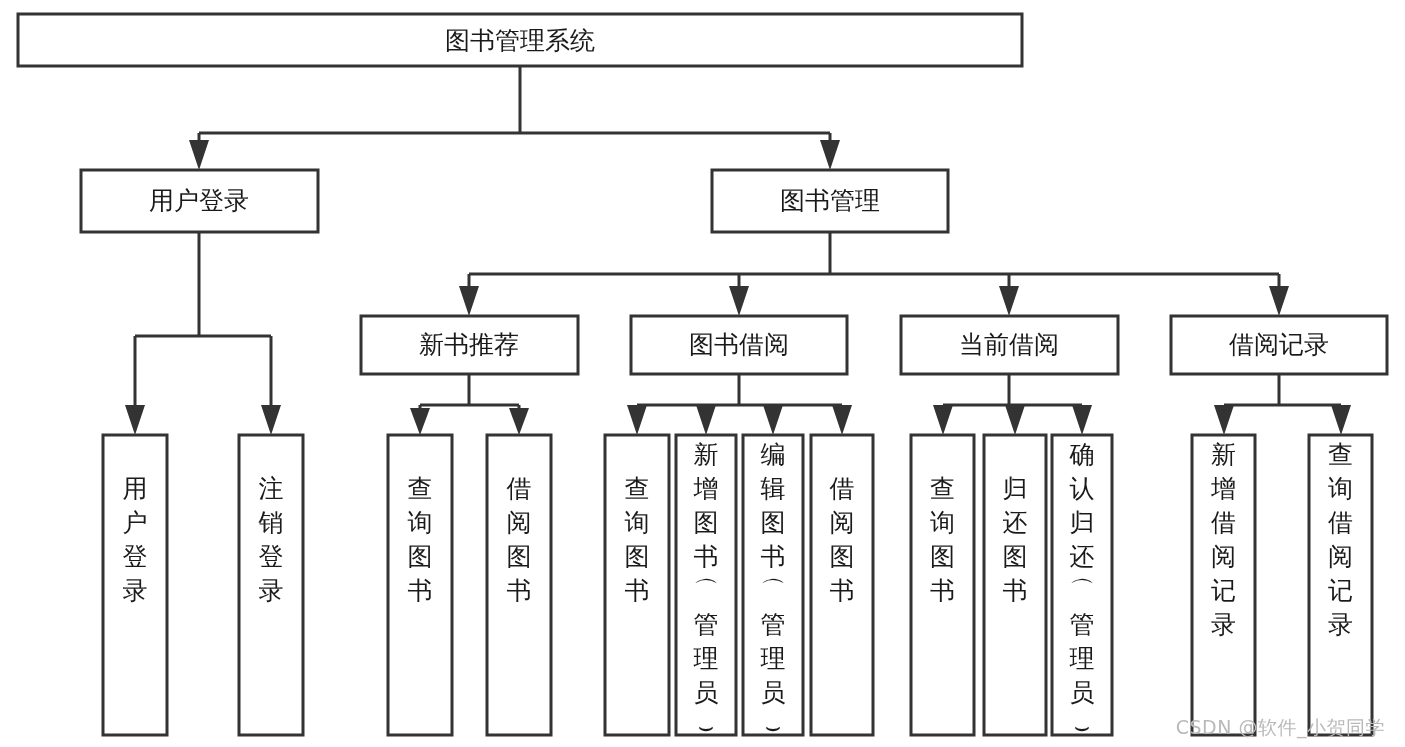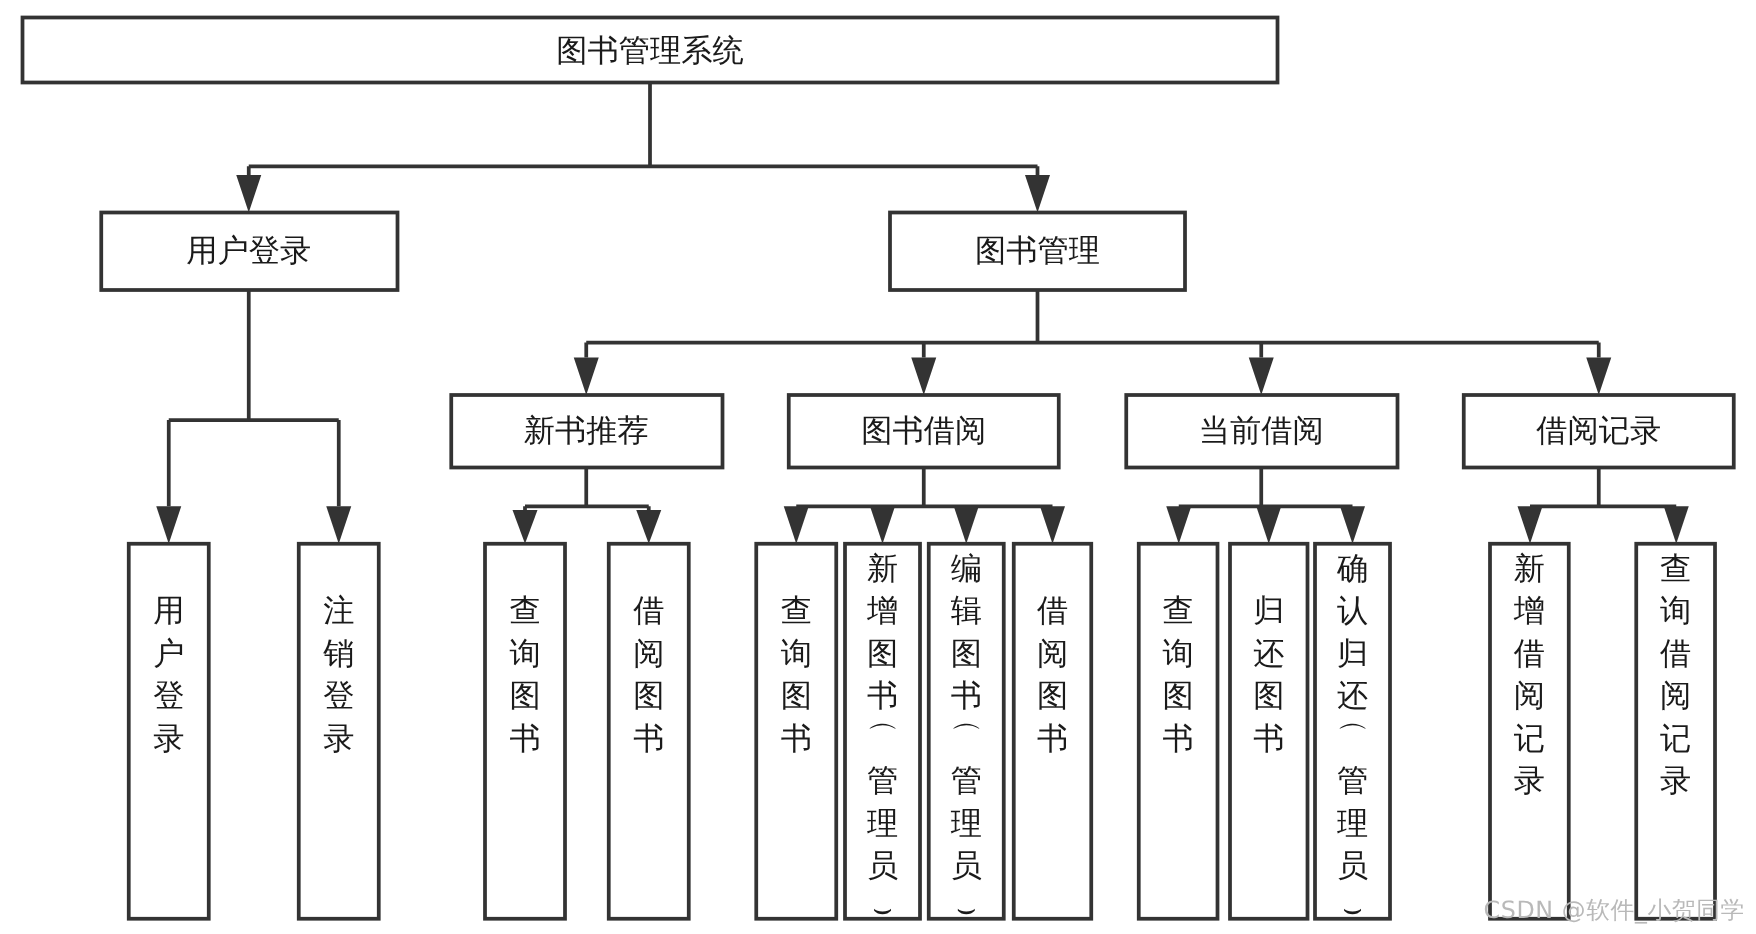--- a/index.html
+++ b/index.html
@@ -41,21 +41,21 @@
     stroke: #333333;
     stroke-width: 3;
     fill: none;
   }
   .arrow-head {
     fill: #333333;
     stroke: none;
   }
   .watermark {
     position: absolute;
-    right: 9px;
+    right: 20px;
     bottom: 6px;
     font-family: "DejaVu Sans", "Liberation Sans", sans-serif;
     font-size: 19px;
     color: #b9b9b9;
     white-space: nowrap;
     letter-spacing: 0.5px;
   }
 </style>
 </head>
 <body>

